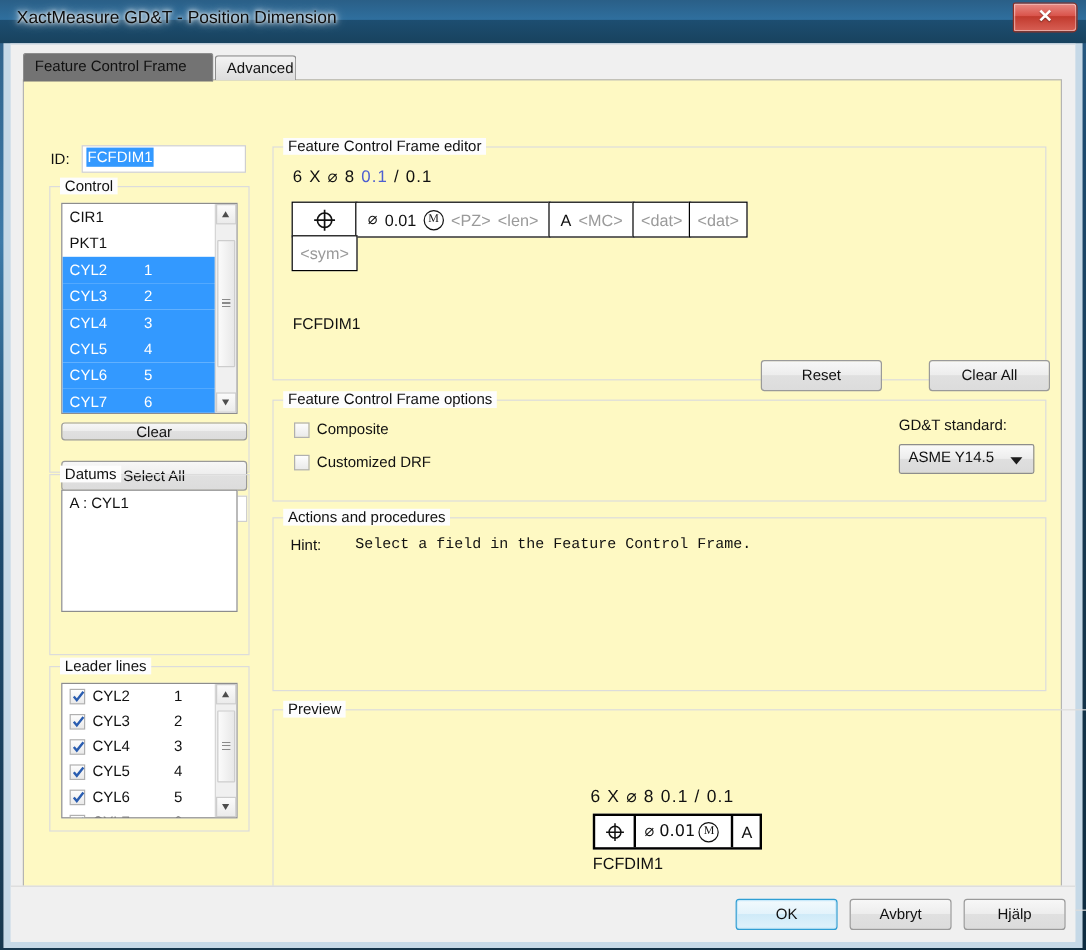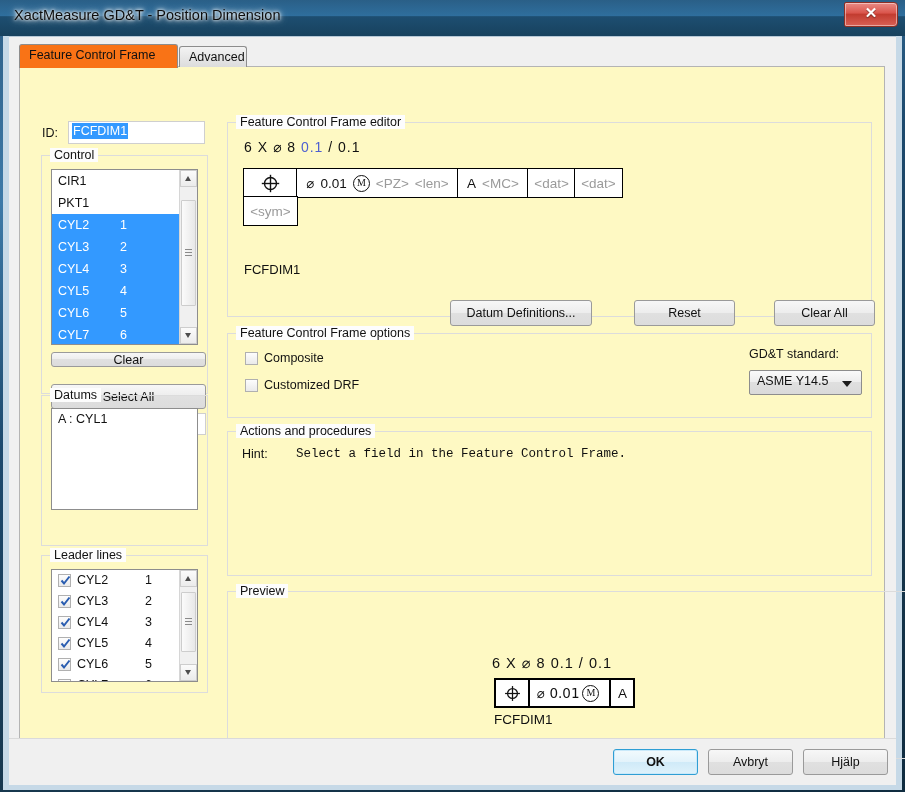--- a/index.html
+++ b/index.html
@@ -68,21 +68,21 @@
     box-sizing: border-box;
     border: 1px solid #8d8d8d;
     border-bottom: none;
     border-radius: 3px 3px 0 0;
     font-size: 12.5px;
     color: #111;
     padding: 3px 9px 0 9px;
     cursor: default;
     white-space: nowrap;
   }
-  .tab.active { background: #f97316; z-index: 3; height: 24px; }
+  .tab.active { background: #737373; z-index: 3; height: 24px; }
   .tab.inactive { background: linear-gradient(to bottom,#f3f3f3,#dcdcdc); top: 2px; height: 21px; z-index: 1; }
   .tabpage {
     position: absolute; left: 10px; top: 29px;
     width: 866px; height: 679px;
     box-sizing: border-box;
     background: #fef9c3;
     border: 1px solid #b4b4b4;
   }
   
   .group { position: absolute; box-sizing: border-box; border: 1px solid #dcdcdc; }
@@ -431,23 +431,20 @@
           <span class="fcf-cell ph" style="margin-left:-1.6px;">&lt;dat&gt;</span>
           <span class="fcf-cell ph" style="margin-left:-1.6px;">&lt;dat&gt;</span>
         </div>
         <div class="fcf-row2" style="white-space:nowrap; font-size:0;">
           <span class="fcf-cell ph" style="width:55px;">&lt;sym&gt;</span>
         </div>
       </div>
 
       <div class="lbl" style="left:16px; top:139px; font-size:13px;">FCFDIM1</div>
 
-      <div class="btn" style="left:222px; top:177px; width:142px; height:26px;">
-        <span>Datum Definitions...</span>
-      </div>
       <div class="btn" style="left:406px; top:177px; width:101px; height:26px;">
         <span>Reset</span>
       </div>
       <div class="btn" style="left:546px; top:177px; width:101px; height:26px;">
         <span>Clear All</span>
       </div>
     </div>
 
     <div class="group" style="left:207px; top:266px; width:645px; height:85px;">
       <div class="glabel">Feature Control Frame options</div>
@@ -490,21 +487,21 @@
         </div>
         <div class="pv-cell" style="width:22px;padding:0;">A</div>
       </div>
 
       <div class="lbl" style="left:266px; top:120px; font-size:13.5px;">FCFDIM1</div>
     </div>
 
   </div>
 
   <div id="bottombar">
-    <div class="btn default" style="left:604px; top:10px; width:85px; height:26px;font-weight:bold;">
+    <div class="btn default" style="left:604px; top:10px; width:85px; height:26px;">
       <span>OK</span>
     </div>
     <div class="btn" style="left:699px; top:10px; width:85px; height:26px;">
       <span>Avbryt</span>
     </div>
     <div class="btn" style="left:794px; top:10px; width:85px; height:26px;">
       <span>Hjälp</span>
     </div>
   </div>
 

